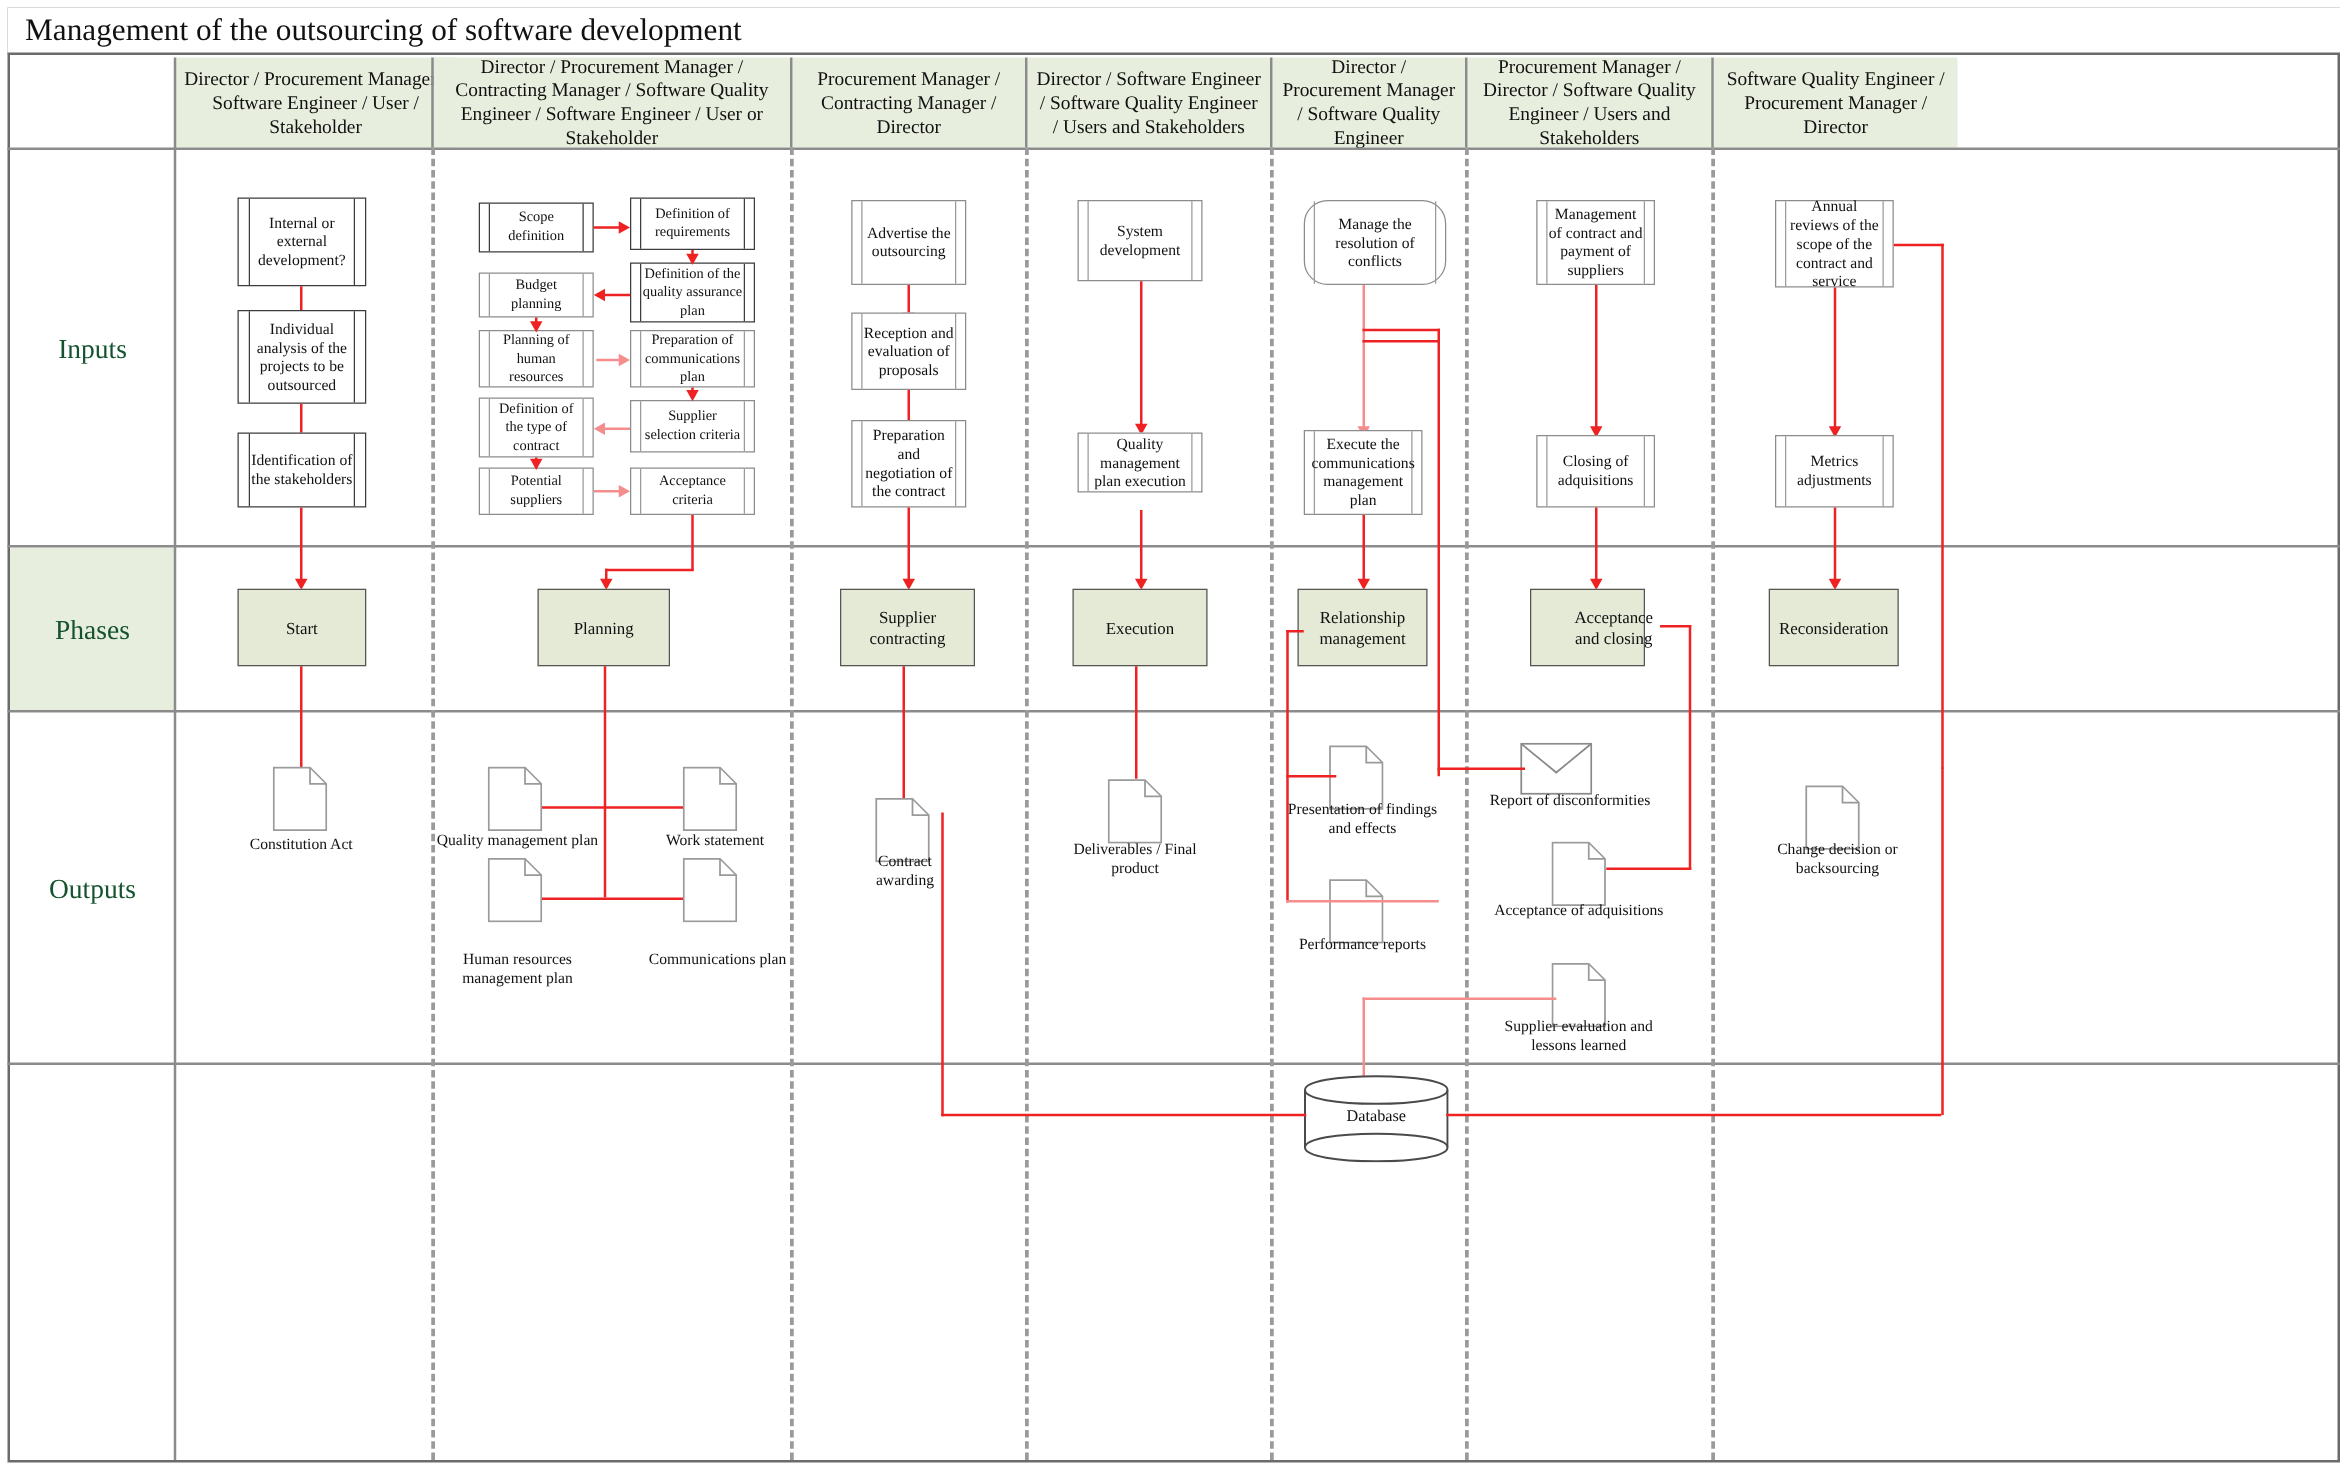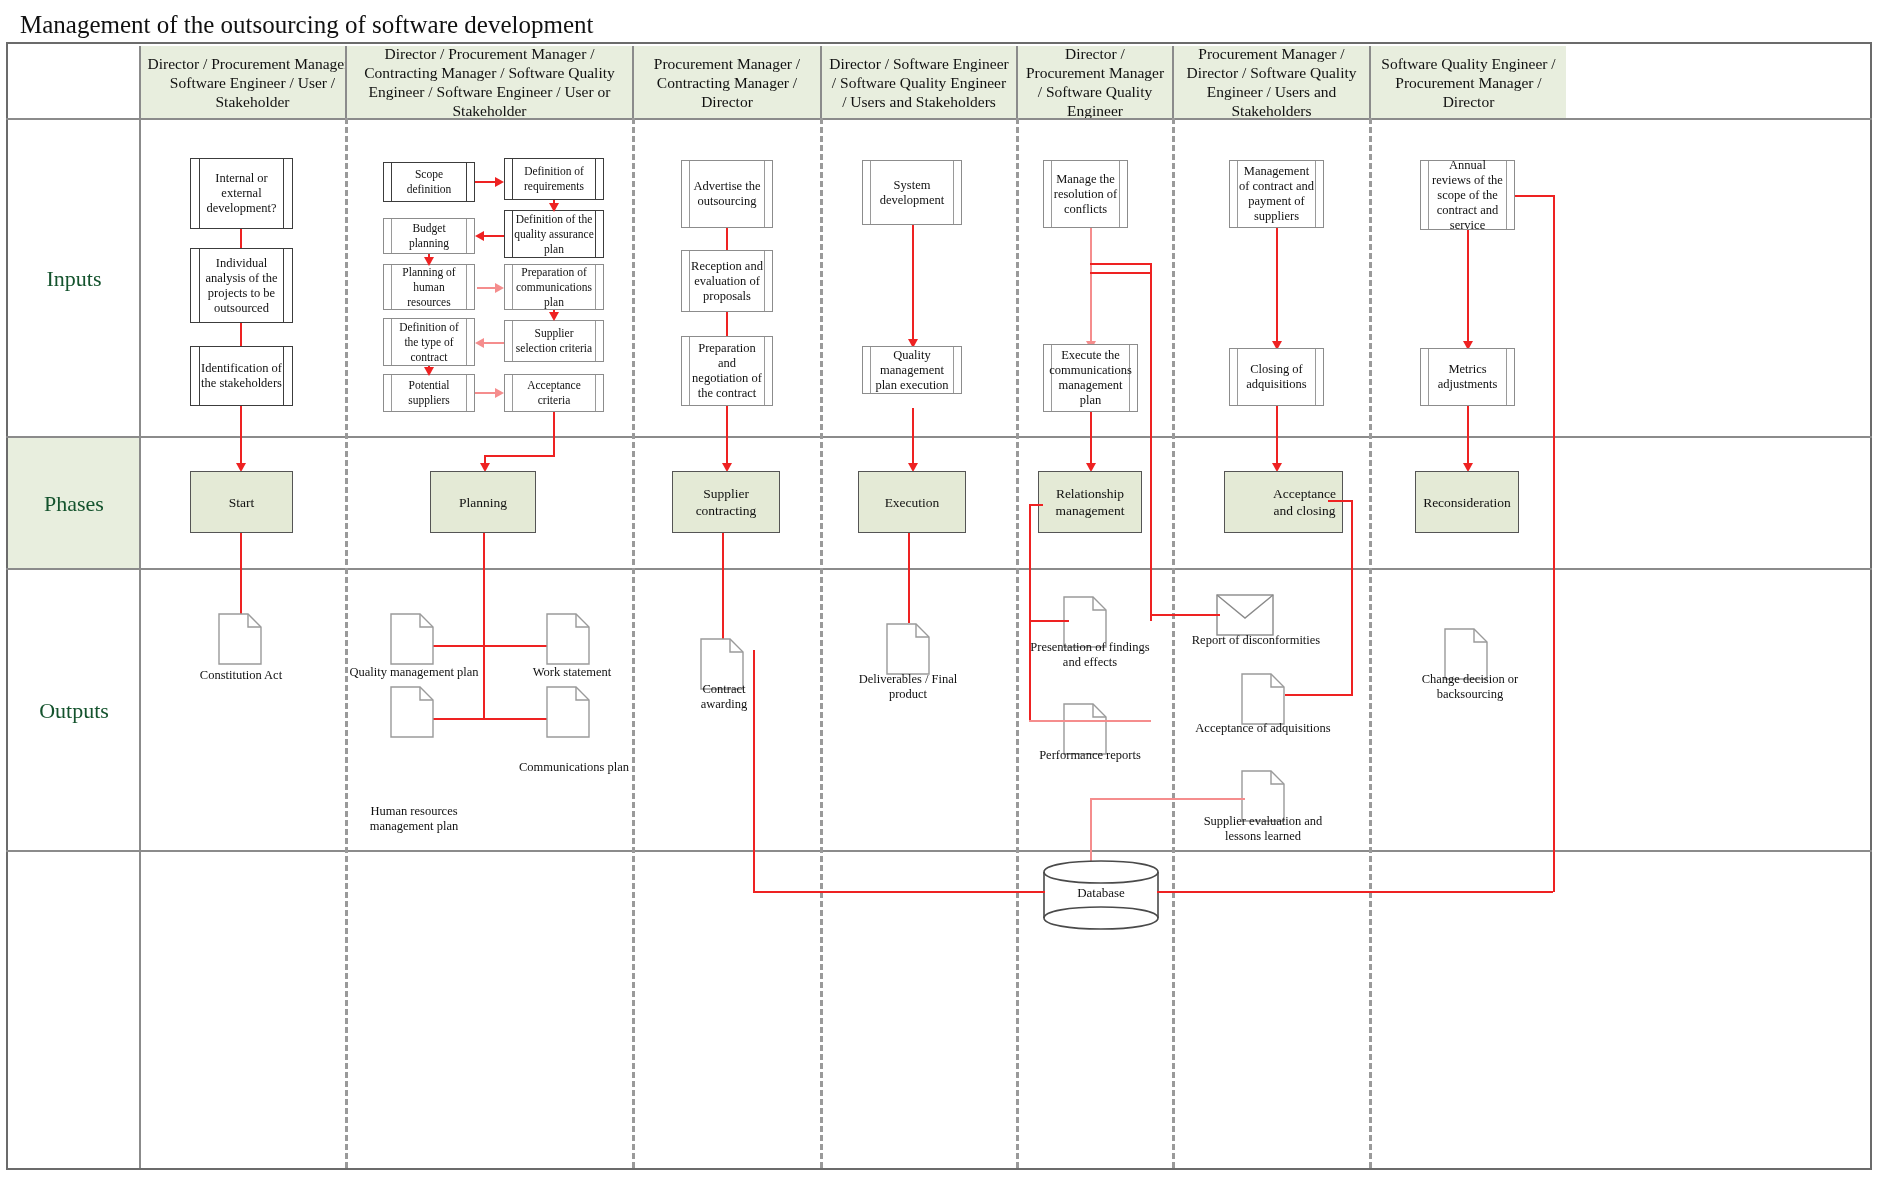--- a/index.html
+++ b/index.html
@@ -243,21 +243,21 @@
   <div class="arrow down" style="left:908px;top:339px;"></div>
 
   <div class="pbox light" style="left:862px;top:346px;width:100px;height:48px;">
     <span class="inr" style="left:7px;"></span>
       <span class="inr" style="right:7px;left:auto;"></span>
     <span class="lbl" style="padding:0 8px;">Quality management plan execution</span>
   </div>
   <div class="cn v" style="left:912px;top:408px;height:60px;"></div>
   <div class="arrow down" style="left:908px;top:463px;"></div>
 
-  <div class="pbox light" style="left:1043px;top:160px;width:85px;height:68px;">
+  <div class="pbox light" style="left:1043px;top:160px;width:114px;height:68px;border-radius:19px;">
     <span class="inr" style="left:7px;"></span>
       <span class="inr" style="right:7px;left:auto;"></span>
     <span class="lbl" style="padding:0 8px;">Manage the resolution of conflicts</span>
   </div>
   <div class="cn v pale" style="left:1090px;top:228px;height:118px;"></div>
   <div class="arrow pale down" style="left:1086px;top:341px;"></div>
   <div class="cn h" style="left:1090px;top:263px;width:62px;"></div>
   <div class="cn h" style="left:1090px;top:272px;width:62px;"></div>
   <div class="cn v" style="left:1150px;top:263px;height:358px;"></div>
 
@@ -302,21 +302,21 @@
   <div class="arrow down" style="left:1463px;top:463px;"></div>
 
   <div class="cn v" style="left:1553px;top:195px;height:420px;"></div>
   <div class="cn h" style="left:1515px;top:195px;width:40px;"></div>
 
   <div class="phase" style="left:190px;top:471px;width:103px;height:62px;">Start</div>
   <div class="phase" style="left:430px;top:471px;width:106px;height:62px;">Planning</div>
   <div class="phase" style="left:672px;top:471px;width:108px;height:62px;">Supplier contracting</div>
   <div class="phase" style="left:858px;top:471px;width:108px;height:62px;">Execution</div>
   <div class="phase" style="left:1038px;top:471px;width:104px;height:62px;">Relationship management</div>
-  <div class="phase" style="left:1224px;top:471px;width:119px;height:62px;padding-left:42px;">Acceptance and closing</div>
+  <div class="phase" style="left:1224px;top:471px;width:92px;height:62px;padding-left:42px;">Acceptance and closing</div>
   <div class="phase" style="left:1415px;top:471px;width:104px;height:62px;">Reconsideration</div>
 
   <div class="cn v" style="left:240px;top:533px;height:85px;"></div>
   <div class="cn v" style="left:483px;top:533px;height:185px;"></div>
   <div class="cn h" style="left:420px;top:645px;width:130px;"></div>
   <div class="cn h" style="left:420px;top:718px;width:130px;"></div>
   <div class="cn v" style="left:722px;top:533px;height:120px;"></div>
   <div class="cn v" style="left:908px;top:533px;height:90px;"></div>
 
   <div class="doc" style="left:218px;top:613px;">
@@ -342,21 +342,21 @@
       </svg>
   </div>
   <div class="doclabel" style="left:502px;top:665px;width:140px;">Work statement</div>
 
   <div class="doc" style="left:390px;top:686px;">
     <svg width="44" height="52" viewBox="0 0 44 52">
         <path d="M1 1 H30 L43 14 V51 H1 Z" fill="#fff" stroke="#9a9a9a" stroke-width="1.4"></path>
         <path d="M30 1 V14 H43" fill="none" stroke="#9a9a9a" stroke-width="1.4"></path>
       </svg>
   </div>
-  <div class="doclabel" style="left:340px;top:760px;width:148px;margin-top:44px;">Human resources management plan</div>
+  <div class="doclabel" style="left:340px;top:760px;width:148px;">Human resources management plan</div>
 
   <div class="doc" style="left:546px;top:686px;">
     <svg width="44" height="52" viewBox="0 0 44 52">
         <path d="M1 1 H30 L43 14 V51 H1 Z" fill="#fff" stroke="#9a9a9a" stroke-width="1.4"></path>
         <path d="M30 1 V14 H43" fill="none" stroke="#9a9a9a" stroke-width="1.4"></path>
       </svg>
   </div>
   <div class="doclabel" style="left:502px;top:760px;width:144px;">Communications plan</div>
 
   <div class="doc" style="left:700px;top:638px;">

